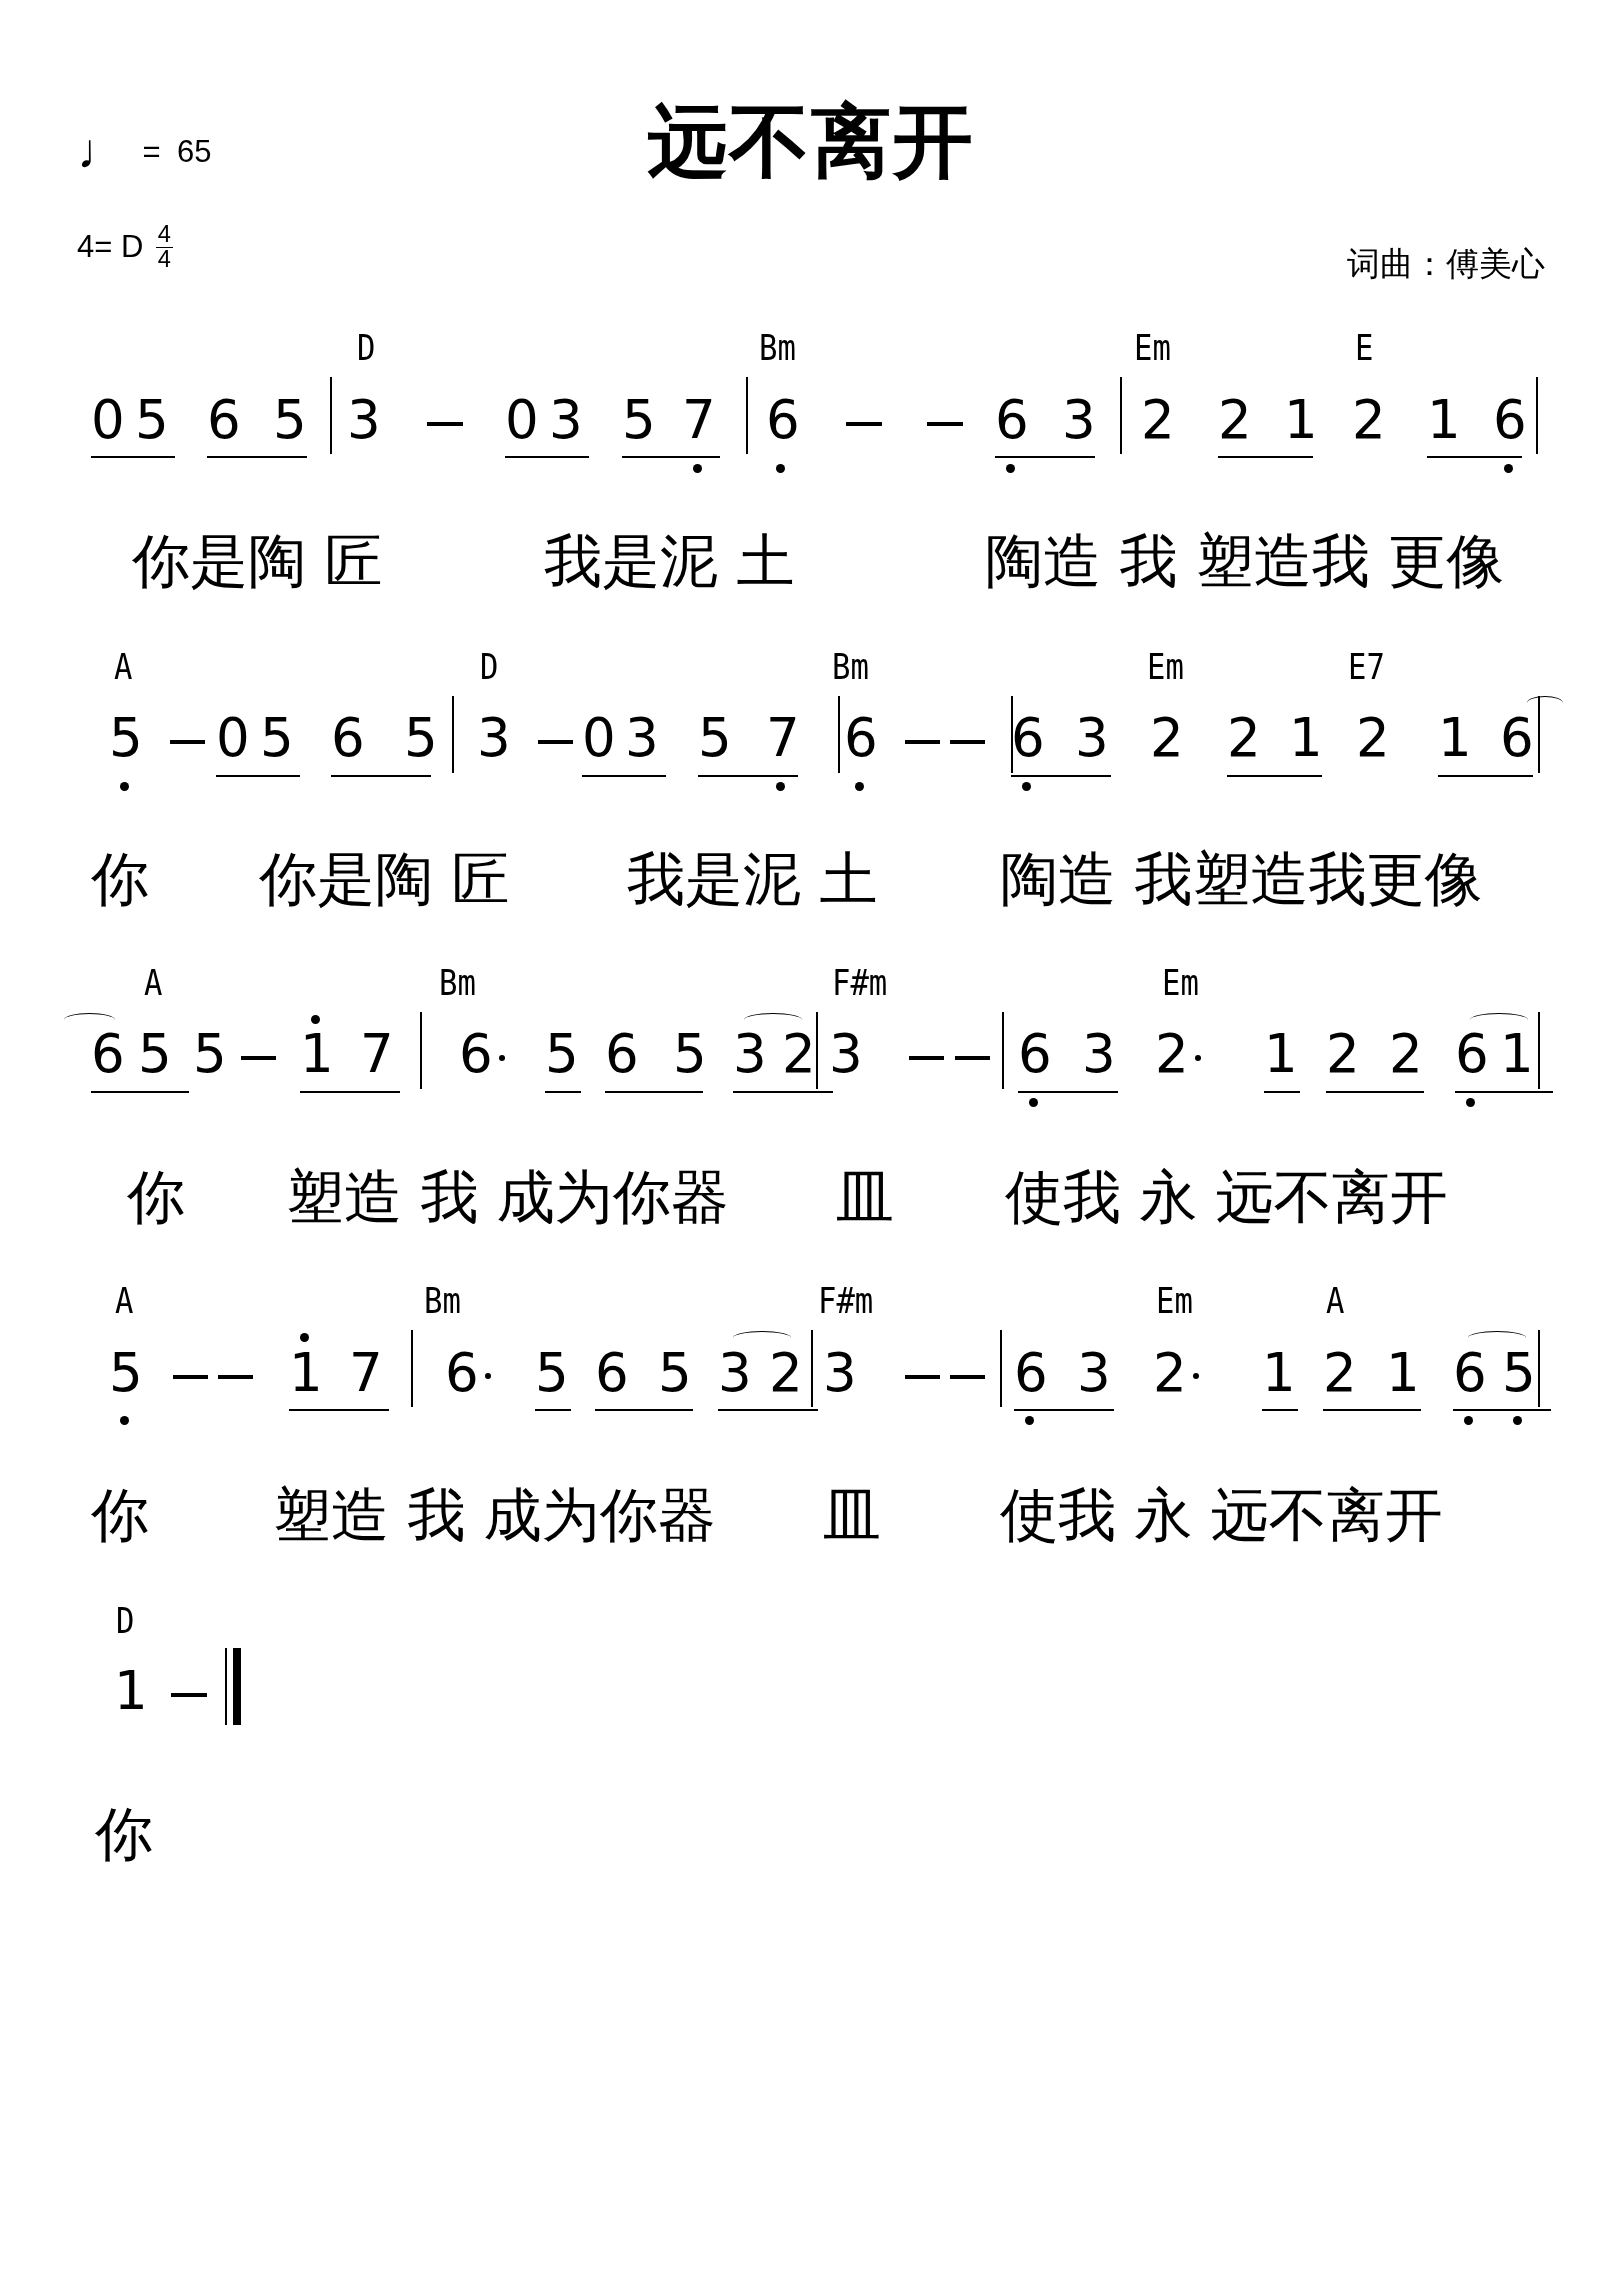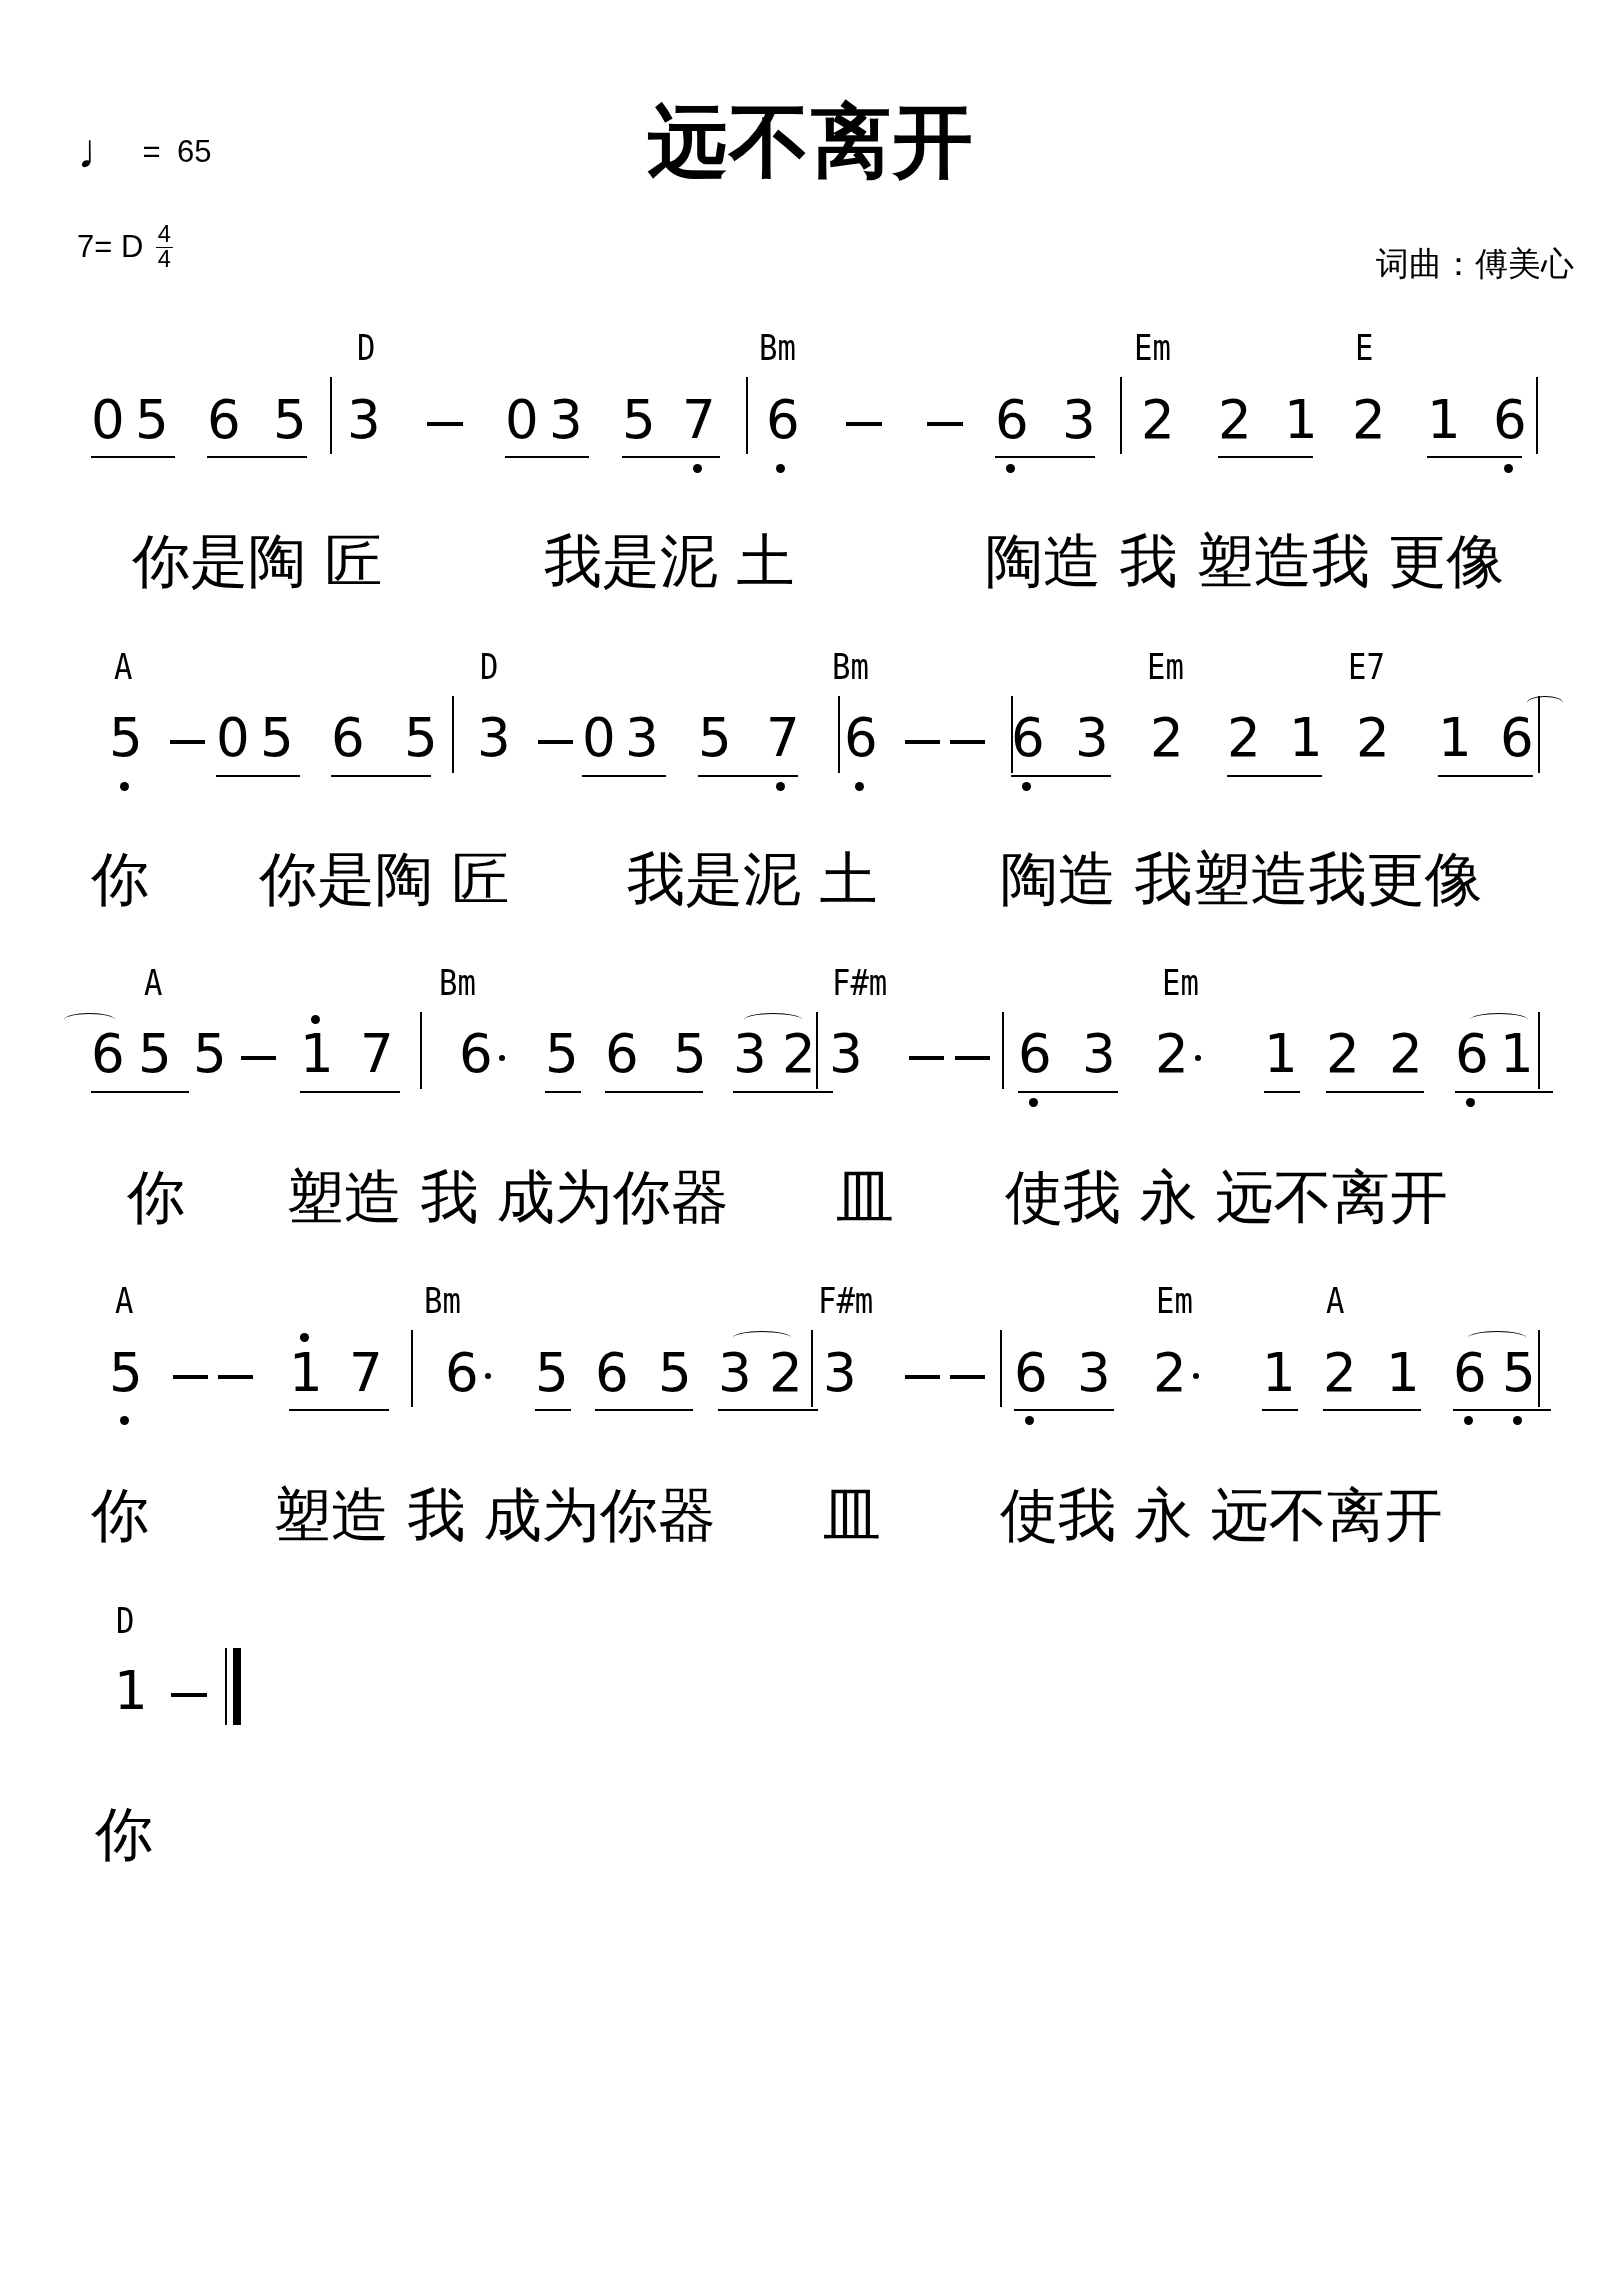--- a/index.html
+++ b/index.html
@@ -4,21 +4,21 @@
 <style>
   html, body { margin: 0; padding: 0; background: #ffffff; }
   body { width: 1622px; height: 2295px; position: relative; overflow: hidden; color: #000; font-family: "DejaVu Sans", sans-serif; }
   .abs { position: absolute; }
   .tempo { left: 77px; top: 127px; font-size: 31px; font-family: "Liberation Sans", sans-serif; display: flex; align-items: center; gap: 16.4px; }
   .tempo .note-glyph { font-size: 49px; line-height: 1; }
   .title { left: 0; width: 1622px; top: 89px; text-align: center; font-size: 80px; font-weight: bold; font-family: "DejaVu Sans", sans-serif; letter-spacing: 1.8px; }
   .key { left: 77px; top: 223px; font-size: 31px; font-family: "Liberation Sans", sans-serif; display: flex; align-items: center; gap: 12.7px; }
   .timesig { display: inline-flex; flex-direction: column; align-items: center; font-size: 23.6px; line-height: 23.6px; }
   .timesig .num { border-bottom: 1.8px solid #000; padding: 0 1.8px; }
-  .author { left: 1376px; top: 242px; font-size: 33px; font-family: Liberation Serif, serif; }
+  .author { left: 1347px; top: 242px; font-size: 33px; font-family: Liberation Serif, serif; }
   .chord { position: absolute; font-size: 36px; font-family: "DejaVu Sans Mono", monospace; transform: scaleX(0.85); transform-origin: left; }
   .n { position: absolute; font-size: 53px; font-family: "DejaVu Sans", sans-serif; line-height: 1; }
   .dash { position: absolute; height: 3.6px; background: #000; }
   .ul { position: absolute; height: 1.8px; background: #000; }
   .dotb, .dott { position: absolute; width: 9px; height: 9px; border-radius: 50%; background: #000; }
   .aug { position: absolute; width: 6.4px; height: 6.4px; border-radius: 50%; background: #000; }
   .bar { position: absolute; width: 1.8px; background: #000; }
   .finalbar { position: absolute; width: 8.2px; background: #000; }
   .tie { position: absolute; border-top: 1.8px solid #000; border-radius: 50% 50% 0 0; height: 12.7px; }
   .lyric { position: absolute; font-size: 58px; font-family: "DejaVu Serif", serif; white-space: pre; }
@@ -28,21 +28,21 @@
 
 <div class="abs tempo">
   <span class="note-glyph">♩</span>
   <span>=</span>
   <span>65</span>
 </div>
 
 <div class="abs title">远不离开</div>
 
 <div class="abs key">
-  <span>7= D</span>
+  <span>4= D</span>
   <span class="timesig">
     <span class="num">4</span>
     <span>4</span>
   </span>
 </div>
 
 <div class="abs author">词曲：傅美心</div>
 
 <div id="score">
     <div class="chord" style="left: 357px; top: 327px;">D</div>

